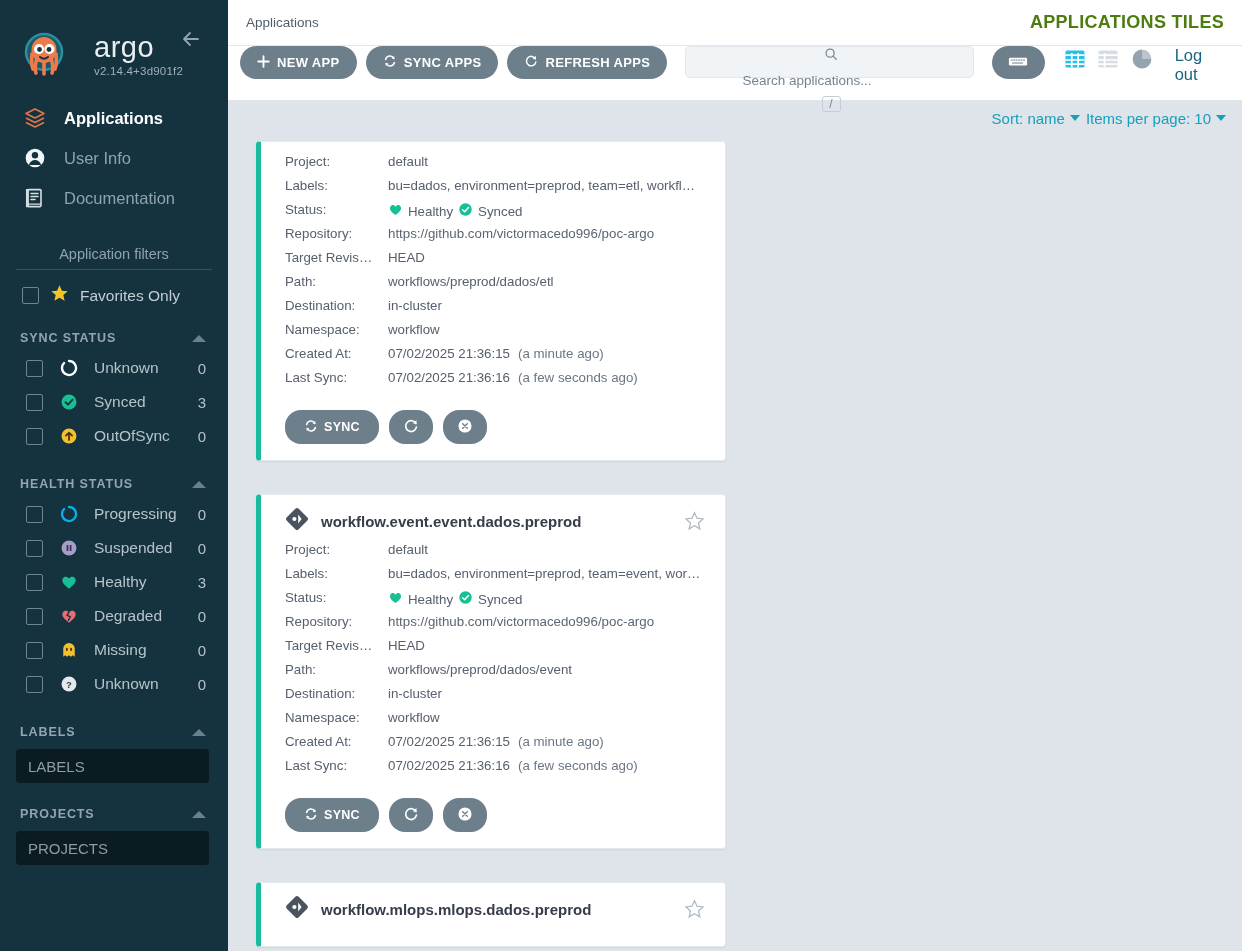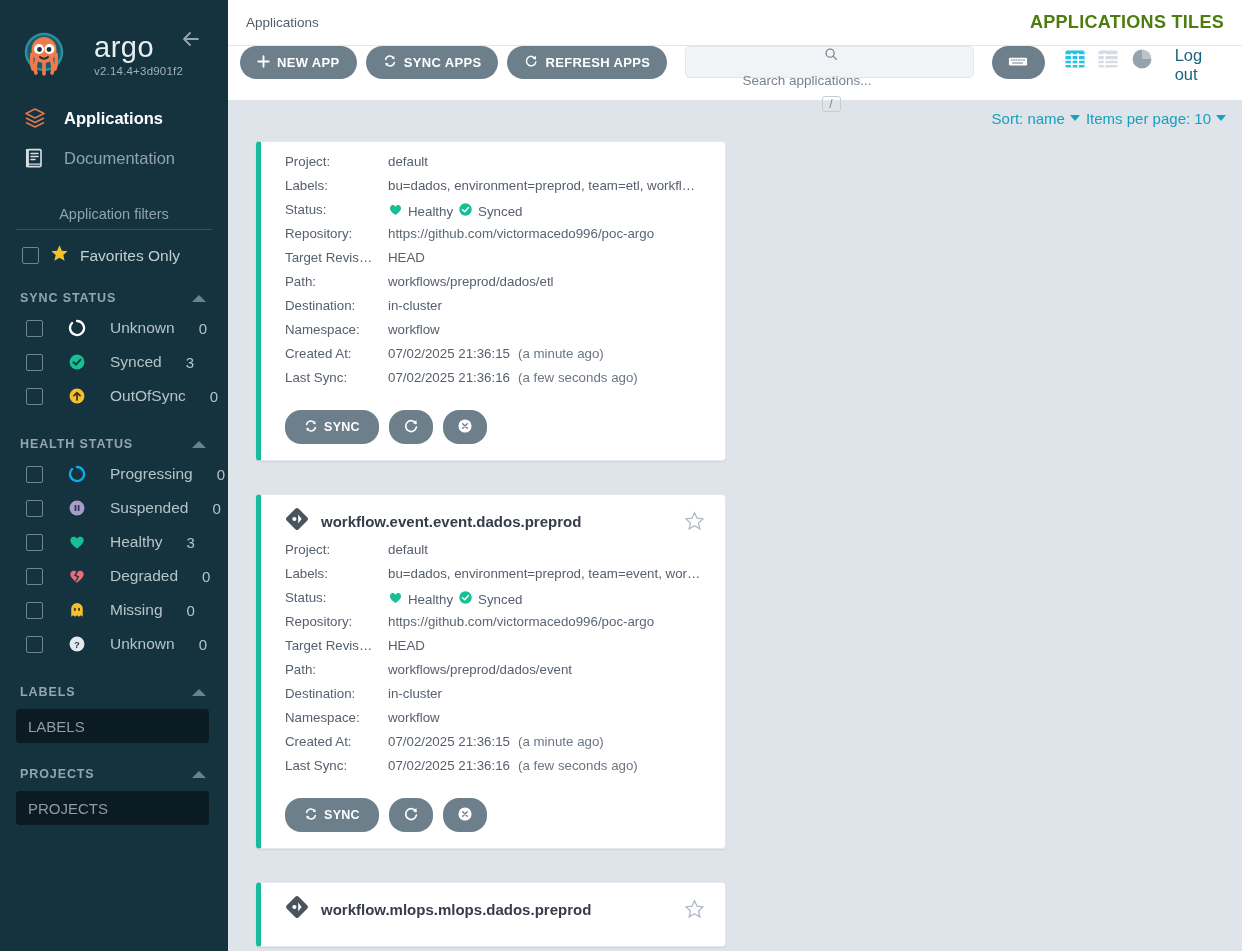--- a/index.html
+++ b/index.html
@@ -52,21 +52,21 @@
   .sec-head {
     display: flex; align-items: center; justify-content: space-between;
     padding: 24px 22px 6px 20px; cursor: pointer;
   }
   .sec-title { font-size: 12.5px; letter-spacing: .9px; color: #93a6af; font-weight: bold; }
   .caret-up {
     width: 0; height: 0; border-left: 7px solid transparent; border-right: 7px solid transparent;
     border-bottom: 7px solid #6a828d;
   }
   .filt-row {
-    display: flex; align-items: center; padding: 0 36px 0 26px; height: 34px; cursor: pointer; gap: 24px;
+    display: flex; align-items: center; padding: 0 22px 0 26px; height: 34px; cursor: pointer; gap: 16px;
   }
   .filt-ico { width: 19px; height: 19px; flex: 0 0 19px; display: flex; align-items: center; justify-content: center; }
   .filt-label { font-size: 15.5px; color: #b6c3c9; flex: 1; }
   .filt-count { font-size: 15px; color: #b6c3c9; }
 
   .sb-input {
     margin: 4px 20px 0 16px; height: 34px; background: #0a1b22;
     border: none; border-radius: 4px; color: #9aa9b1;
     font-size: 15px; padding: 0 12px; width: 193px;
     font-family: "Liberation Sans", sans-serif;
@@ -194,20 +194,30 @@
     <div class="nav">
       <div class="nav-item active">
         <span class="nav-ico">
           <svg width="24" height="24" viewBox="0 0 24 24">
             <path d="M12 3 L21 7.5 L12 12 L3 7.5 Z" fill="none" stroke="#e0784c" stroke-width="1.6" stroke-linejoin="round"></path>
             <path d="M3 12 L12 16.5 L21 12" fill="none" stroke="#e0784c" stroke-width="1.6" stroke-linejoin="round"></path>
             <path d="M3 16.5 L12 21 L21 16.5" fill="none" stroke="#e0784c" stroke-width="1.6" stroke-linejoin="round"></path>
           </svg>
         </span>
         <span class="nav-label">Applications</span>
+      </div>
+      <div class="nav-item">
+        <span class="nav-ico">
+          <svg width="24" height="24" viewBox="0 0 24 24">
+            <circle cx="12" cy="12" r="9.3" fill="#f2f6f8"></circle>
+            <circle cx="12" cy="9.3" r="3.2" fill="#14333f"></circle>
+            <path d="M5.7 19 q2.2 -5 6.3 -5 q4.1 0 6.3 5" fill="#14333f"></path>
+          </svg>
+        </span>
+        <span class="nav-label">User Info</span>
       </div>
       <div class="nav-item">
         <span class="nav-ico">
           <svg width="24" height="24" viewBox="0 0 24 24">
             <rect x="5" y="3.6" width="13" height="17" rx="1" fill="none" stroke="#d6dfe4" stroke-width="1.6"></rect>
             <path d="M5 18.2 h13 M5 3.6 v17 h-1.4 v-17 z" fill="none" stroke="#d6dfe4" stroke-width="1.3"></path>
             <path d="M8 7.6 h7 M8 10.6 h7 M8 13.6 h4" stroke="#d6dfe4" stroke-width="1.5" stroke-linecap="round"></path>
           </svg>
         </span>
         <span class="nav-label">Documentation</span>

